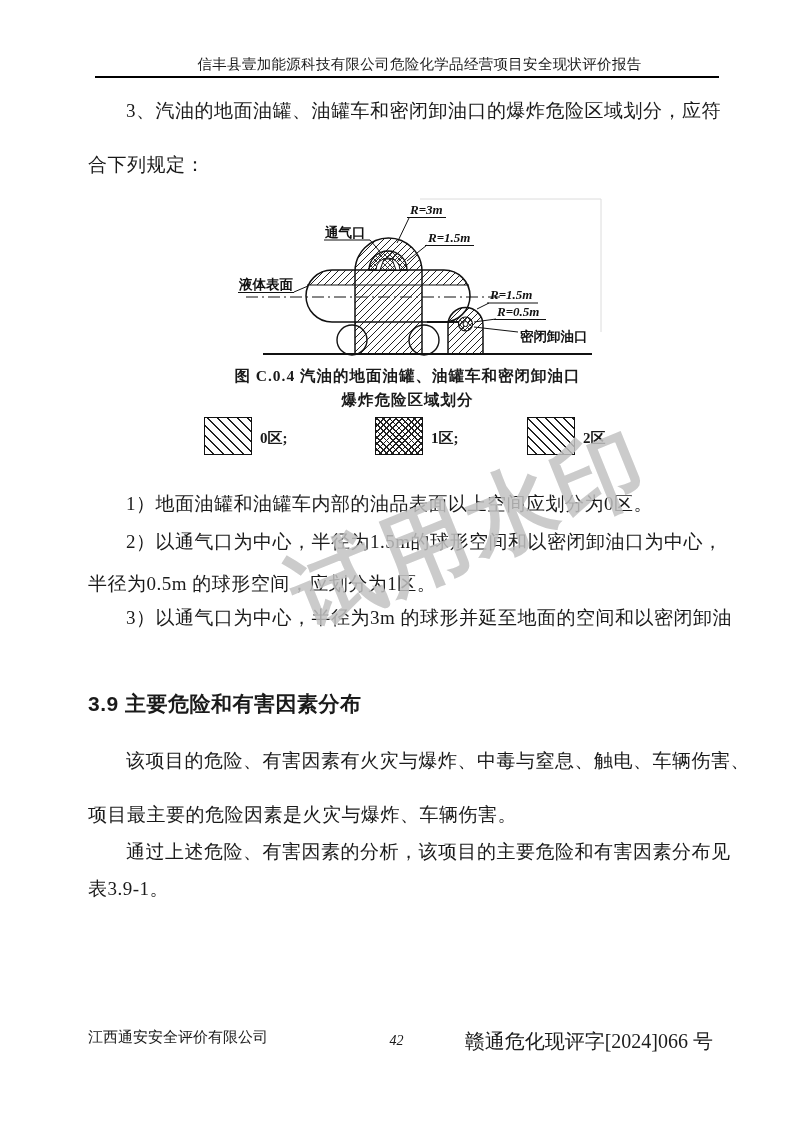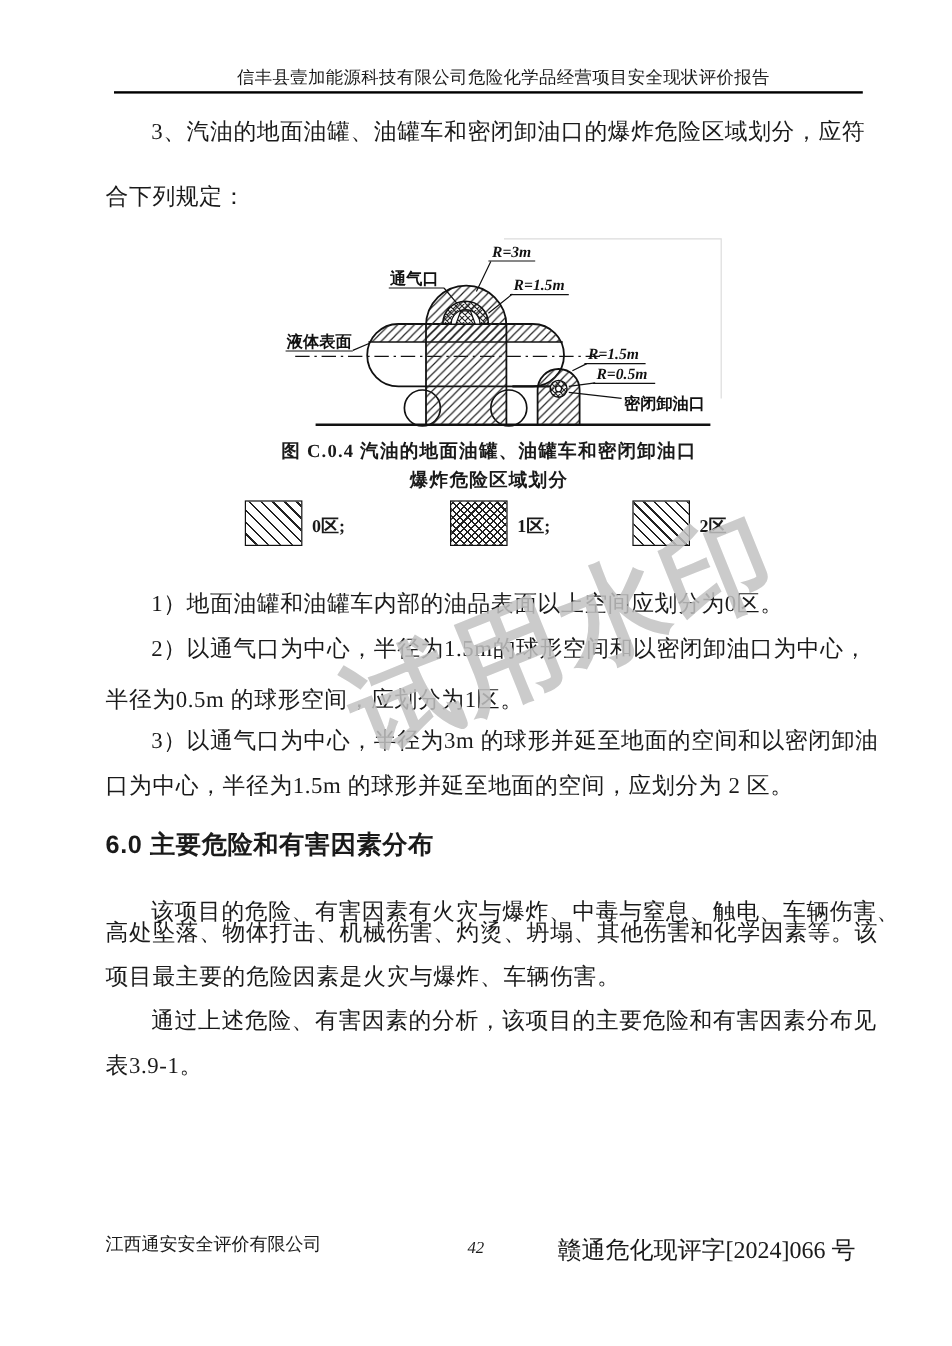--- a/index.html
+++ b/index.html
@@ -120,25 +120,23 @@
   <div class="legend-label" style="left:260px">0区;</div>
   <div class="legend-box hatch-cross" style="left:375px;top:417px"></div>
   <div class="legend-label" style="left:431px">1区;</div>
   <div class="legend-box hatch-diag2" style="left:527px;top:417px"></div>
   <div class="legend-label" style="left:583px">2区</div>
 
   <div class="bl ind" style="top:493px">1）地面油罐和油罐车内部的油品表面以上空间应划分为0区。</div>
   <div class="bl ind" style="top:531px">2）以通气口为中心，半径为1.5m的球形空间和以密闭卸油口为中心，</div>
   <div class="bl" style="top:573px">半径为0.5m 的球形空间，应划分为1区。</div>
   <div class="bl ind" style="top:607px">3）以通气口为中心，半径为3m 的球形并延至地面的空间和以密闭卸油</div>
-  <div class="bl" style="top:645px">口为中心，半径为1.5m 的球形并延至地面的空间，应划分为 2 区。</div>
 
-  <div class="sec-heading">6.0 主要危险和有害因素分布</div>
+  <div class="sec-heading">3.9 主要危险和有害因素分布</div>
   <div class="bl ind" style="top:750px">该项目的危险、有害因素有火灾与爆炸、中毒与窒息、触电、车辆伤害、</div>
-  <div class="bl" style="top:767px">高处坠落、物体打击、机械伤害、灼烫、坍塌、其他伤害和化学因素等。该</div>
   <div class="bl" style="top:804px">项目最主要的危险因素是火灾与爆炸、车辆伤害。</div>
   <div class="bl ind" style="top:841px">通过上述危险、有害因素的分析，该项目的主要危险和有害因素分布见</div>
   <div class="bl" style="top:878px">表3.9-1。</div>
 
   <div class="watermark">试用水印</div>
 
   <div class="footer-company">江西通安安全评价有限公司</div>
   <div class="footer-page">42</div>
   <div class="footer-doc">赣通危化现评字[2024]066 号</div>
 

